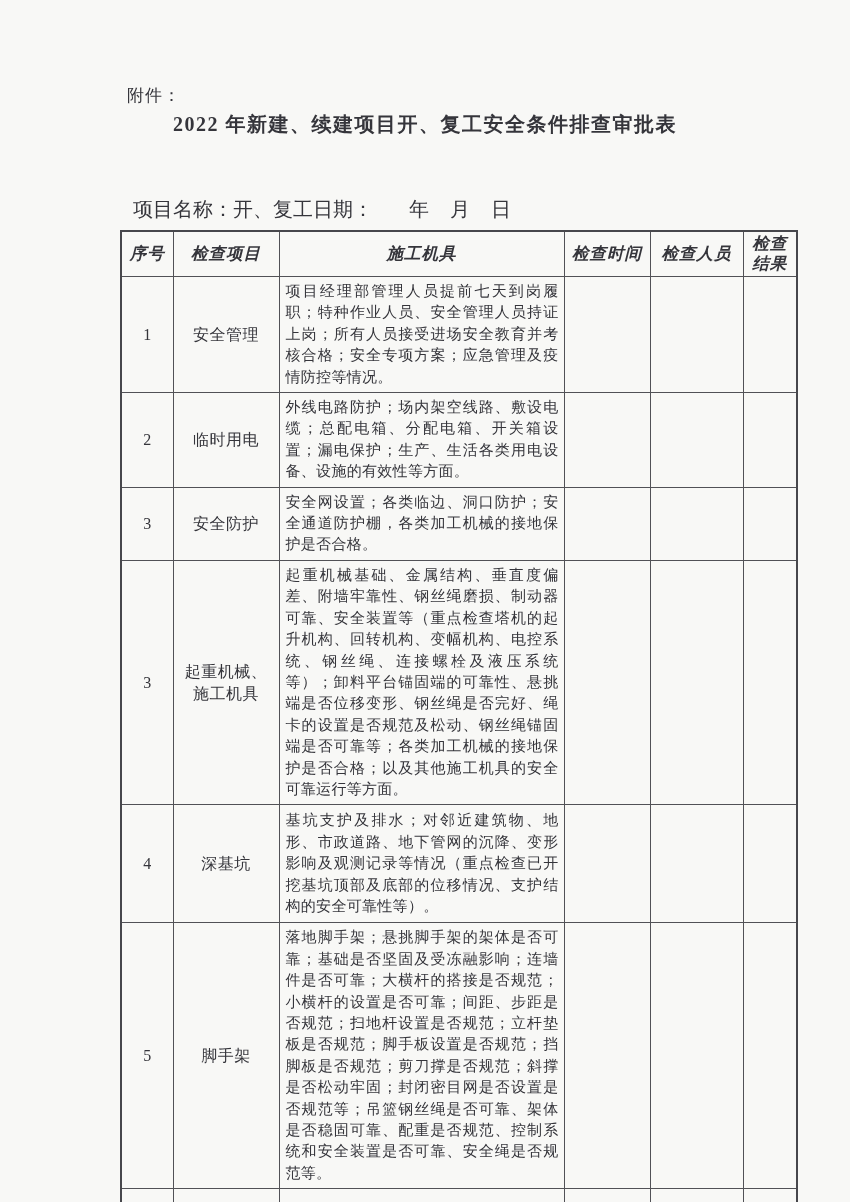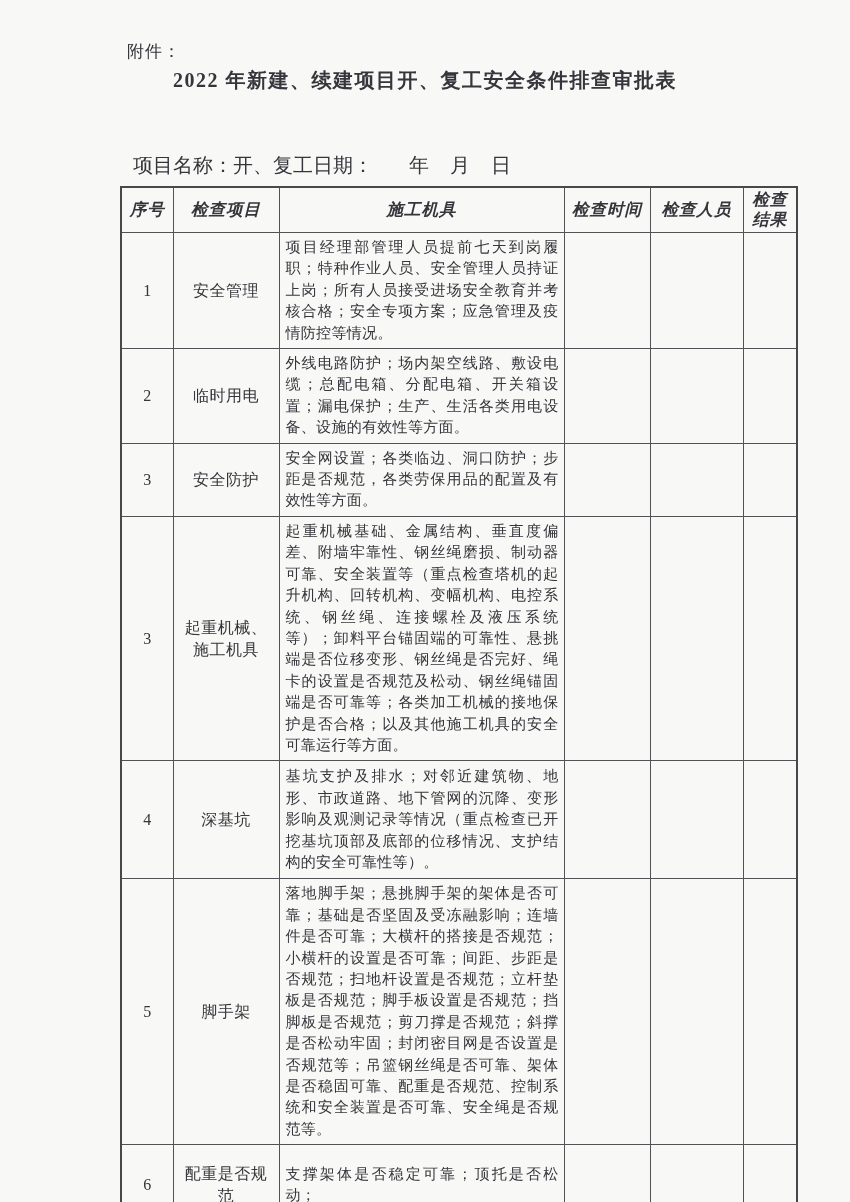--- a/index.html
+++ b/index.html
@@ -6,21 +6,21 @@
   html, body { width: 850px; }
   body {
     height: 1202px;
     background: #f8f8f6;
     color: #35353b;
     font-family: "Liberation Serif", "DejaVu Serif", serif;
     position: relative;
     overflow: hidden;
   }
   .attachment {
-    padding-top: 40px;
+    padding-top: 84px;
     margin-left: 127px;
     font-size: 17px;
     letter-spacing: 1px;
   }
   .title {
     text-align: center;
     margin-top: 4px;
     font-size: 20px;
     font-weight: bold;
     letter-spacing: 1.5px;
@@ -130,21 +130,21 @@
       <td class="cell-no">2</td>
       <td class="cell-item">临时用电</td>
       <td class="cell-content">外线电路防护；场内架空线路、敷设电缆；总配电箱、分配电箱、开关箱设置；漏电保护；生产、生活各类用电设备、设施的有效性等方面。</td>
       <td class="cell-blank"></td>
       <td class="cell-blank"></td>
       <td class="cell-blank"></td>
     </tr>
     <tr class="h-r3">
       <td class="cell-no">3</td>
       <td class="cell-item">安全防护</td>
-      <td class="cell-content">安全网设置；各类临边、洞口防护；步距是否规范，各类劳保用品的配置及有效性等方面。</td>
+      <td class="cell-content">安全网设置；各类临边、洞口防护；安全通道防护棚，各类加工机械的接地保护是否合格。</td>
       <td class="cell-blank"></td>
       <td class="cell-blank"></td>
       <td class="cell-blank"></td>
     </tr>
     <tr class="h-r4">
       <td class="cell-no">3</td>
       <td class="cell-item">起重机械、施工机具</td>
       <td class="cell-content">起重机械基础、金属结构、垂直度偏差、附墙牢靠性、钢丝绳磨损、制动器可靠、安全装置等（重点检查塔机的起升机构、回转机构、变幅机构、电控系统、钢丝绳、连接螺栓及液压系统等）；卸料平台锚固端的可靠性、悬挑端是否位移变形、钢丝绳是否完好、绳卡的设置是否规范及松动、钢丝绳锚固端是否可靠等；各类加工机械的接地保护是否合格；以及其他施工机具的安全可靠运行等方面。</td>
       <td class="cell-blank"></td>
       <td class="cell-blank"></td>

